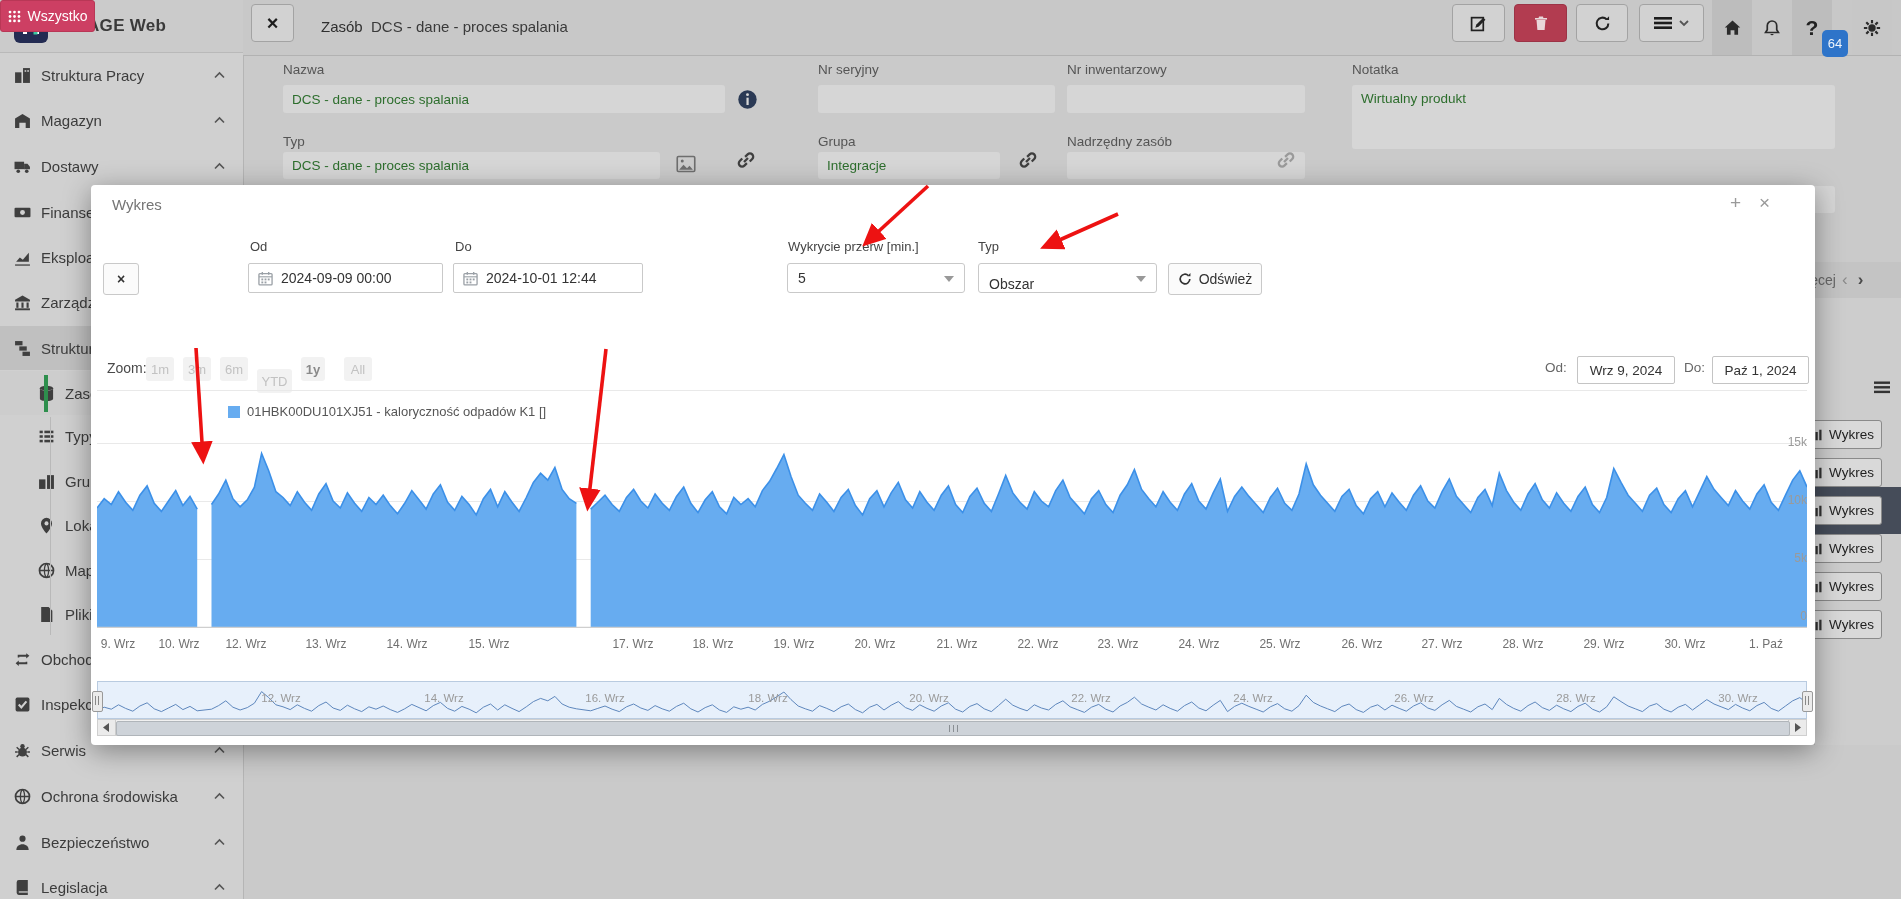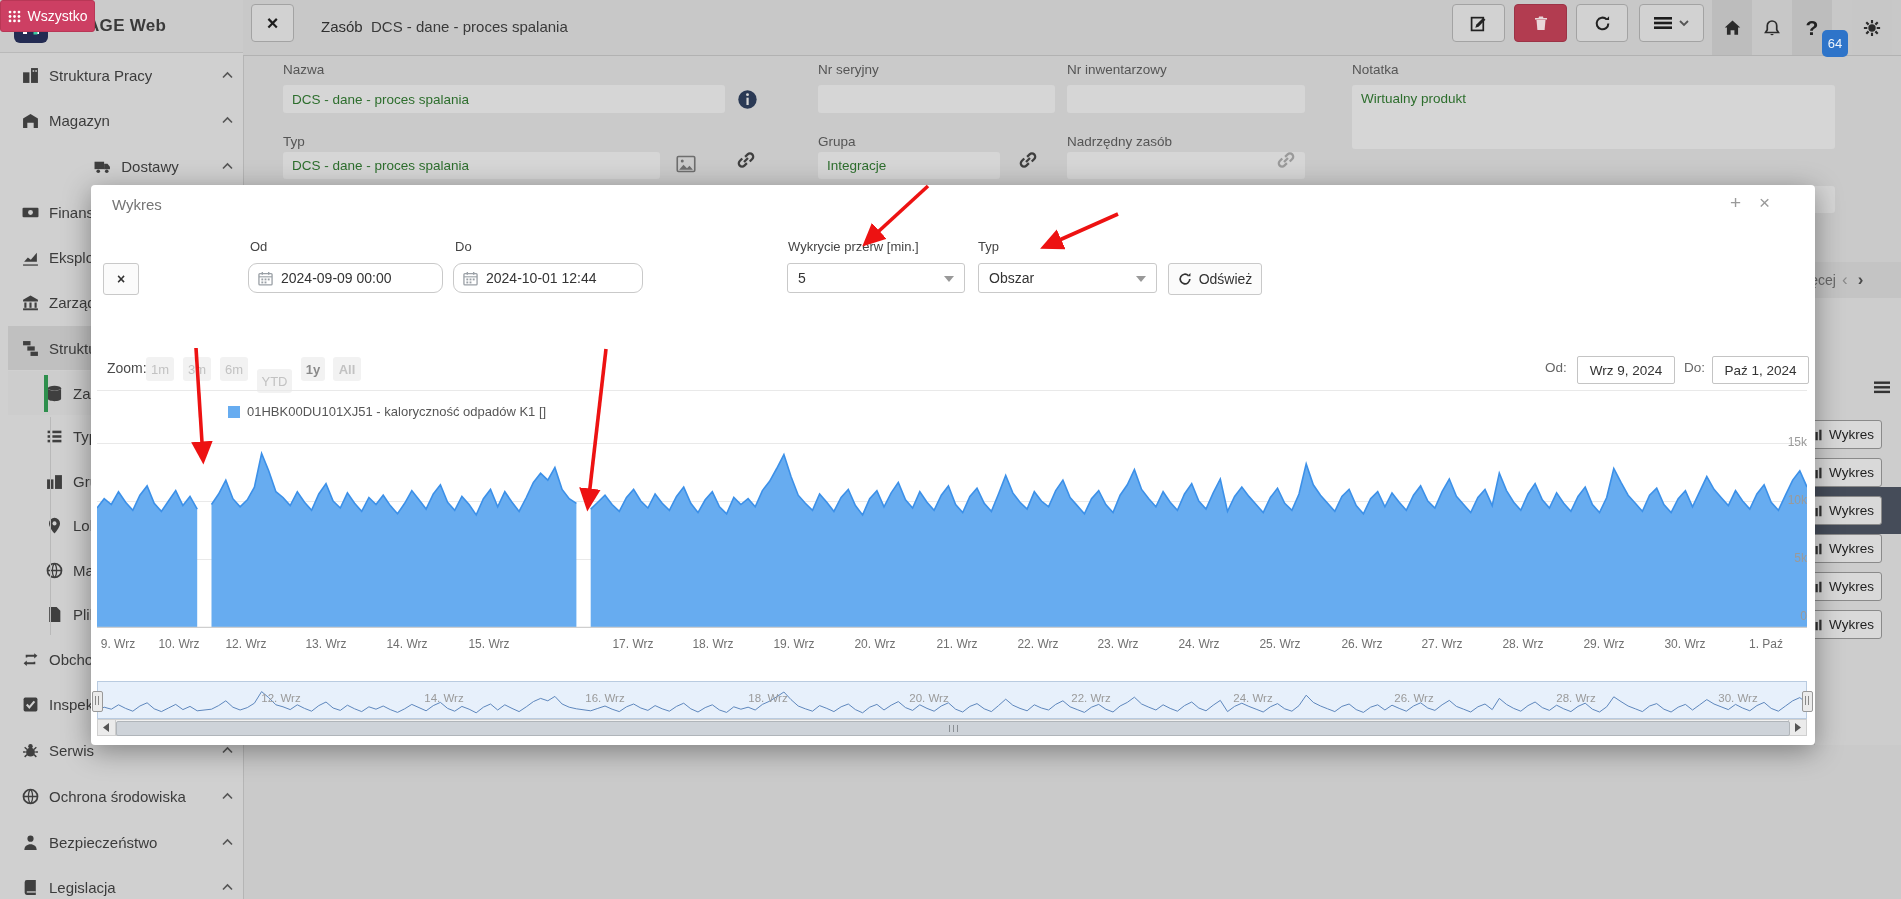--- a/index.html
+++ b/index.html
@@ -3,21 +3,21 @@
 <meta charset="utf-8">
 <style>
   html,body{margin:0;padding:0;background:#c9c9c9;font-family:"Liberation Sans",sans-serif;}
   #stage{position:relative;width:1901px;height:899px;overflow:hidden;background:#cacaca;}
   .abs{position:absolute;}
   
   #sidebar{left:0;top:0;width:243px;height:899px;background:#d0d0d0;border-right:1px solid #b5b5b5;}
   #side-header{left:0;top:0;width:243px;height:52px;background:#cbcbcb;border-bottom:1px solid #b9b9b9;}
   #logo{left:14px;top:9px;width:34px;height:34px;background:#232b52;border-radius:6px;}
   #brand{left:60px;top:16px;font-size:17px;font-weight:bold;color:#3a3a3a;letter-spacing:.3px;}
-  .snav{position:absolute;left:8px;width:243px;height:44px;display:flex;align-items:center;color:#3c3c3c;font-size:15px;cursor:pointer;}
+  .snav{position:absolute;left:0;width:243px;height:44px;display:flex;align-items:center;color:#3c3c3c;font-size:15px;cursor:pointer;}
   .snav .sicon{width:17px;height:17px;margin-left:14px;flex:0 0 17px;}
   .snav .sicon svg{width:17px;height:17px;fill:#3f3f3f;display:block;}
   .snav .slabel{margin-left:10px;white-space:nowrap;overflow:hidden;}
   .snav .chev{position:absolute;right:18px;top:50%;margin-top:-4px;}
   .snav.depth1 .sicon{margin-left:38px;}
   .snav.active-section{background:#c0c0c0;}
   .snav.active-sub{background:#cdcdcd;}
   .greenbar{left:44px;width:4px;background:#2e8f4d;}
   .guide{left:50px;width:1px;background:#b9b9b9;}
   
@@ -38,21 +38,21 @@
   #tabstrip{left:1770px;top:262px;width:131px;height:36px;background:#c4c4c4;border-bottom:1px solid #ababab;color:#666;font-size:14px;display:flex;align-items:center;}
   .wbtn{position:absolute;left:1804px;width:78px;height:29px;background:#d9d9d9;border:1px solid #8a8a8a;border-radius:3px;color:#222;font-size:13.5px;display:flex;align-items:center;justify-content:flex-end;padding-right:7px;box-sizing:border-box;cursor:pointer;}
   #hl-row{left:1815px;top:487px;width:86px;height:47px;background:#454c59;}
   
   #modal-layer{left:0;top:0;width:1901px;height:899px;z-index:100;}
   #modal-panel{left:91px;top:185px;width:1724px;height:560px;background:#ffffff;border-radius:4px;box-shadow:0 6px 28px rgba(0,0,0,.38);}
   #modal-title{left:112px;top:196px;font-size:15px;color:#757575;}
   .winctl{position:absolute;top:193px;font-size:19px;color:#9a9a9a;cursor:pointer;line-height:1;}
   .mbtn{position:absolute;height:30px;border:1px solid #c9c9c9;border-radius:3px;background:#fbfbfb;display:flex;align-items:center;justify-content:center;cursor:pointer;color:#333;font-size:14px;}
   .mlbl{position:absolute;font-size:13px;color:#444;}
-  .minp{position:absolute;height:30px;background:#fff;border:1px solid #c9c9c9;border-radius:9px;display:flex;align-items:center;font-size:14px;color:#333;box-sizing:border-box;}
+  .minp{position:absolute;height:30px;background:#fff;border:1px solid #c9c9c9;border-radius:2px;display:flex;align-items:center;font-size:14px;color:#333;box-sizing:border-box;}
   .msel{position:absolute;height:30px;background:#fff;border:1px solid #c9c9c9;border-radius:3px;display:flex;align-items:center;font-size:14px;color:#333;box-sizing:border-box;padding-left:10px;cursor:pointer;}
   .caret{position:absolute;right:10px;top:12px;width:0;height:0;border-left:5px solid transparent;border-right:5px solid transparent;border-top:6px solid #999;}
   #btn-all{left:148px;top:263px;width:93px;height:30px;background:#cd3f63;border:1px solid #b93756;border-radius:3px;color:#fff;font-size:14px;display:flex;align-items:center;justify-content:center;cursor:pointer;}
   #series-link{left:91px;top:315px;width:1724px;text-align:center;font-size:14.5px;color:#3d8bea;cursor:pointer;}
   #zoom-label{left:107px;top:360px;font-size:14px;color:#4a4a4a;}
   .zbtn{position:absolute;top:357px;height:24px;background:#f2f2f2;border-radius:3px;color:#c2c2c2;font-size:13px;display:flex;align-items:center;justify-content:center;cursor:pointer;}
   .zbtn.dark{color:#8a8a8a;font-weight:bold;}
   .rng-lbl{position:absolute;top:360px;font-size:13.5px;color:#666;}
   .rng-box{position:absolute;top:356px;height:26px;border:1px solid #c4c4c4;border-radius:2px;background:#fff;font-size:13.5px;color:#333;display:flex;align-items:center;justify-content:center;cursor:text;}
   #legend{left:228px;top:404px;display:flex;align-items:center;cursor:pointer;}
@@ -109,21 +109,21 @@
               <path d="M1 15V6l7-4.2L15 6v9h-4v-5H5v5z"></path>
             </svg>
           </span>
           <span class="slabel">Magazyn</span>
           <span class="chev">
             <svg width="11" height="8" viewBox="0 0 11 8">
               <path d="M1 6.5L5.5 2 10 6.5" fill="none" stroke="#555" stroke-width="1.6"></path>
             </svg>
           </span>
         </div>
-        <div class="snav" style="top: 144px; justify-content: center;">
+        <div class="snav" style="top: 144px;">
           <span class="sicon">
             <svg viewBox="0 0 16 16">
               <rect x="0.5" y="3.5" width="9" height="7"></rect>
               <path d="M9.5 5.5h3.2l2.3 2.8v2.2H9.5z"></path>
               <circle cx="4" cy="12.5" r="1.7"></circle>
               <circle cx="12" cy="12.5" r="1.7"></circle>
             </svg>
           </span>
           <span class="slabel">Dostawy</span>
           <span class="chev">
@@ -608,21 +608,21 @@
       <span>2024-10-01 12:44</span>
     </div>
 
     <div class="mlbl" style="left:788px;top:239px;">Wykrycie przerw [min.]</div>
     <div class="msel" style="left:787px;top:263px;width:178px;">
       <span>5</span>
       <span class="caret"></span>
     </div>
 
     <div class="mlbl" style="left:978px;top:239px;">Typ</div>
-    <div class="msel" style="left:978px;top:263px;width:179px;">
+    <div class="msel" style="left:978px;top:263px;width:179px;align-items:flex-end;">
       <span>Obszar</span>
       <span class="caret"></span>
     </div>
 
     <div class="mbtn" style="left:1168px;top:263px;width:92px;">
       <span style="margin-right:7px;">
           <svg width="14" height="14" viewBox="0 0 16 16">
             <path d="M13.5 8a5.5 5.5 0 1 1-1.7-4" fill="none" stroke="#333" stroke-width="1.9"></path>
             <path d="M14.2 1.2v3.6h-3.6z" fill="#333"></path>
           </svg>
@@ -631,21 +631,21 @@
     </div>
 
 
     <div id="zoom-label" class="abs">Zoom:</div>
     <div id="zoom-btns">
         <div class="zbtn" style="left: 146px; width: 28px;">1m</div>
         <div class="zbtn" style="left: 183px; width: 28px;">3m</div>
         <div class="zbtn" style="left: 220px; width: 28px;">6m</div>
         <div class="zbtn" style="left: 257px; width: 35px; margin-top: 12px;">YTD</div>
         <div class="zbtn dark" style="left: 301px; width: 24px;">1y</div>
-        <div class="zbtn" style="left: 333px; width: 28px; font-weight: bold;">All</div>
+        <div class="zbtn" style="left: 344px; width: 28px;">All</div>
       </div>
 
     <span class="rng-lbl" style="left:1545px;">Od:</span>
     <div class="rng-box" style="left:1577px;width:96px;">Wrz 9, 2024</div>
     <span class="rng-lbl" style="left:1684px;">Do:</span>
     <div class="rng-box" style="left:1712px;width:95px;">Paź 1, 2024</div>
 
     <div id="legend" class="abs">
       <span id="legend-sq"></span>
       <span id="legend-txt">01HBK00DU101XJ51 - kaloryczność odpadów K1 []</span>

